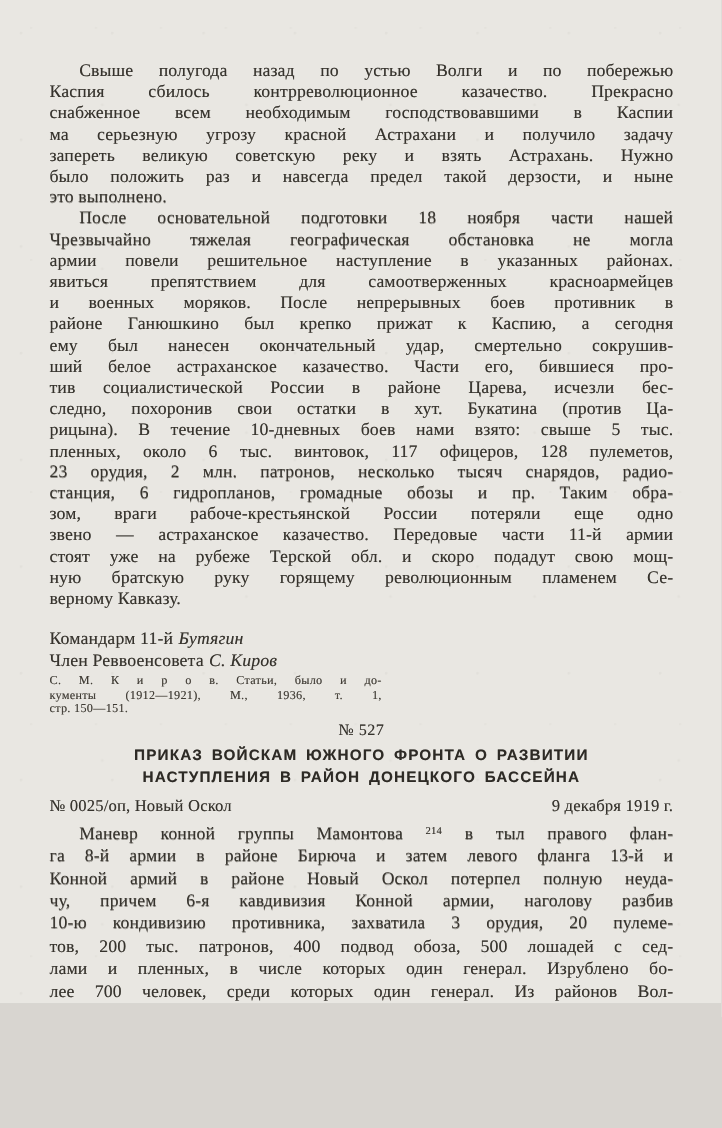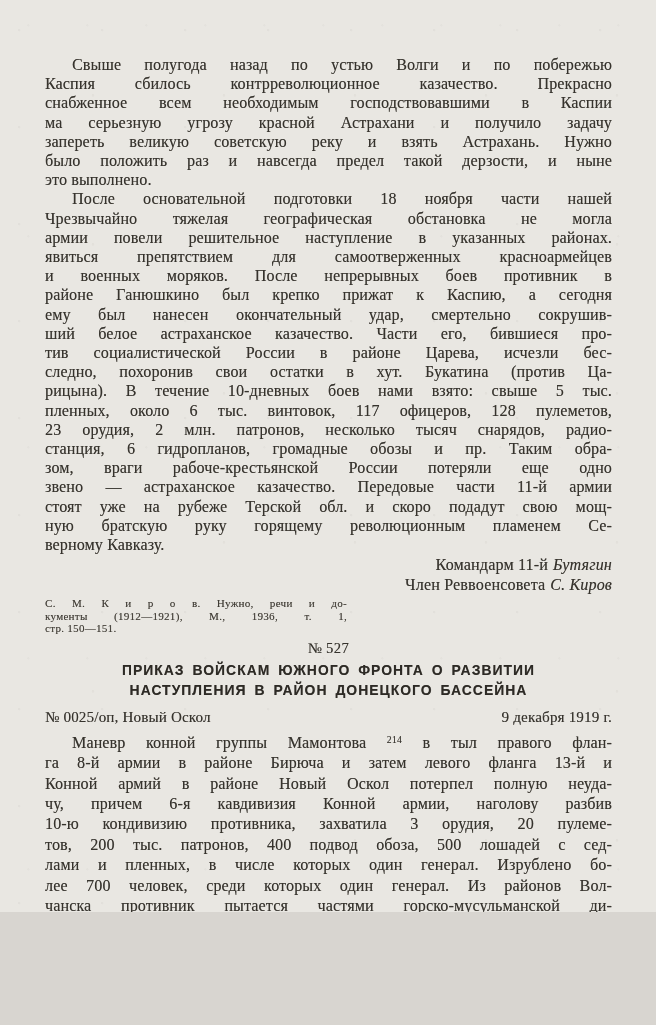--- a/index.html
+++ b/index.html
@@ -37,21 +37,21 @@
   #p3 { margin-top: 7px; }
 
   sup.fnref {
     font-size: 9.5px;
     line-height: 0;
     letter-spacing: 0.3px;
     vertical-align: 5px;
   }
 
   
-  .sig-block { margin-top: 1px; text-align: right; }
+  .sig-block { margin-top: 17px; text-align: left; }
   .sig {
     font-size: 16px;
     line-height: 19.5px;
     letter-spacing: 0.2px;
     text-shadow: 0.2px 0.2px 0.3px rgba(52,48,42,0.5);
   }
   .sig .name { font-style: italic; margin-left: 0.3em; }
 
   
   .fn-block { margin-top: 3px; width: 302px; color: #403c35; }
@@ -139,21 +139,21 @@
       <div class="bl jl">ную братскую руку горящему революционным пламенем Се-</div>
       <div class="bl el">верному Кавказу.</div>
     </div>
 
     <div class="sig-block">
       <div class="sig"><span>Командарм 11-й</span><span class="name">Бутягин</span></div>
       <div class="sig"><span>Член Реввоенсовета</span><span class="name">С. Киров</span></div>
     </div>
 
     <div class="fn-block">
-      <div class="fnl jl">С. М. К и р о в. Нужно, речи и до-</div>
+      <div class="fnl jl">С. М. К и р о в. Статьи, было и до-</div>
       <div class="fnl jl">кументы (1912—1921), М., 1936, т. 1,</div>
       <div class="fnl el">стр. 150—151.</div>
     </div>
 
     <div class="docnum">№ 527</div>
 
     <div class="title-block">
       <div class="title-line">ПРИКАЗ ВОЙСКАМ ЮЖНОГО ФРОНТА О РАЗВИТИИ</div>
       <div class="title-line">НАСТУПЛЕНИЯ В РАЙОН ДОНЕЦКОГО БАССЕЙНА</div>
     </div>

